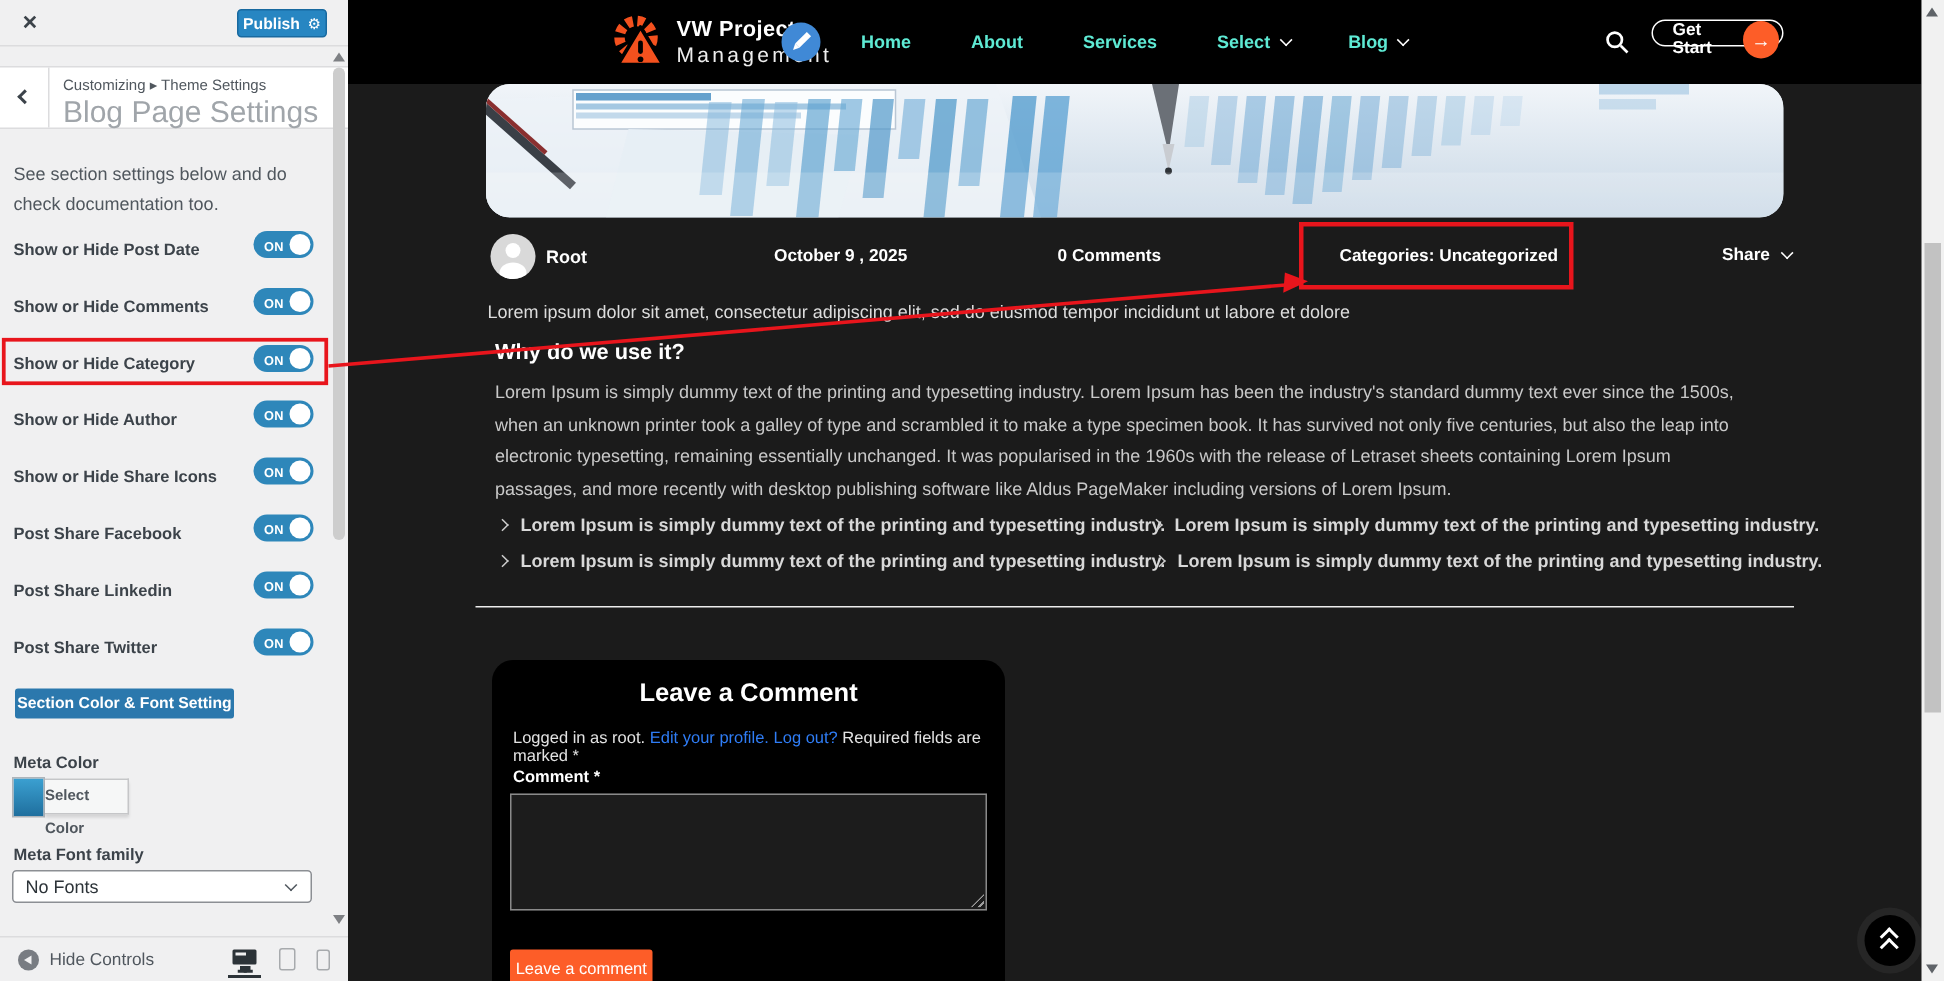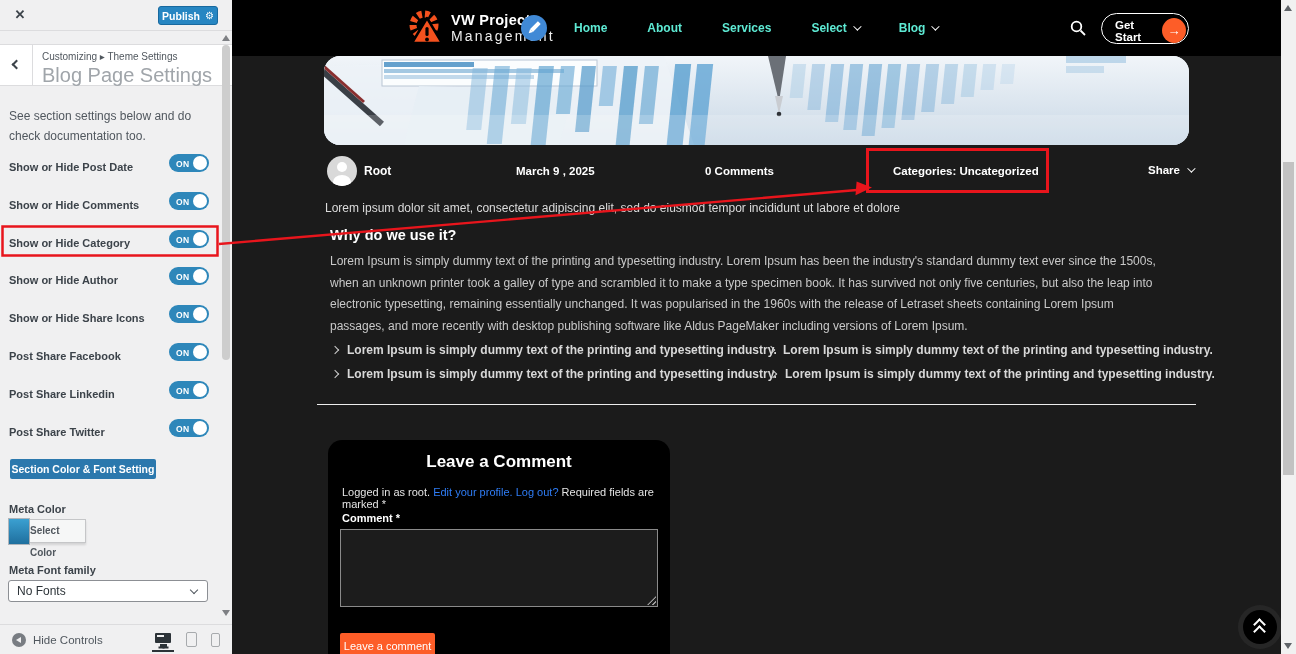--- a/index.html
+++ b/index.html
@@ -51,21 +51,21 @@
   .pv-header { position:absolute; top:0; left:0; width:100%; height:56px; background:#000; }
   .logo-badge { position:absolute; left:176px; top:9px; width:38px; height:38px; cursor:pointer; }
   .brand { position:absolute; left:219px; top:12px; cursor:pointer; }
   .brand-1 { font-size:14.5px; font-weight:bold; color:#fff; letter-spacing:.3px; }
   .brand-2 { font-size:14px; color:#ededed; letter-spacing:2.2px; margin-top:0; }
   .edit-badge { position:absolute; left:289px; top:15px; width:26px; height:26px; border-radius:50%; background:#4089d6; cursor:pointer; }
   .nav { position:absolute; left:342px; top:0; height:56px; display:flex; align-items:center; gap:40px; }
   .nav-item { font-size:12px; font-weight:600; color:#5eead4; cursor:pointer; display:flex; align-items:center; gap:6px; }
   .nav-caret { width:6px; height:6px; border-right:1.6px solid #fff; border-bottom:1.6px solid #fff; transform:rotate(45deg) translateY(-2px); }
   .search-btn { position:absolute; left:838px; top:20px; width:16px; height:16px; cursor:pointer; }
-  .get-start { position:absolute; left:869px; top:13px; width:88px; height:31px; border:1.6px solid #fff; border-radius:17px; color:#fff; font-size:11.5px; font-weight:bold; display:flex; align-items:flex-end; padding-left:13px; cursor:pointer; }
+  .get-start { position:absolute; left:869px; top:13px; width:88px; height:18px; border:1.6px solid #fff; border-radius:17px; color:#fff; font-size:11.5px; font-weight:bold; display:flex; align-items:flex-start; padding-left:13px; cursor:pointer; }
   .gs-circle { width:25px; height:25px; border-radius:50%; background:#fd5d28; margin-left:auto; margin-right:2px; color:#fff; text-align:center; line-height:25px; font-size:13px; }
 
   .featured { position:absolute; left:92px; top:56px; width:865px; height:89px; border-radius:16px; overflow:hidden; background:#dde7f0; }
 
   .avatar { position:absolute; left:95px; top:156px; width:30px; height:30px; border-radius:50%; background:#d9d9d9; overflow:hidden; }
   .avatar::before { content:""; position:absolute; left:10px; top:6px; width:10px; height:10px; border-radius:50%; background:#fff; }
   .avatar::after { content:""; position:absolute; left:6px; top:19px; width:18px; height:14px; border-radius:50%; background:#fff; }
   .meta { position:absolute; font-size:11.5px; font-weight:bold; color:#fff; }
   .meta-share { display:flex; align-items:center; gap:7px; cursor:pointer; }
   .share-caret { width:6px; height:6px; border-right:1.8px solid #fff; border-bottom:1.8px solid #fff; transform:rotate(45deg) translateY(-2px); }
@@ -308,21 +308,21 @@
         <rect x="742" y="10" width="38" height="7" fill="#9dc4e1" opacity=".45"></rect>
         <polygon points="444,0 462,0 455,46" fill="#6b7077"></polygon>
         <polygon points="451,40 459,40 455,58" fill="#c9ccd1"></polygon>
         <circle cx="455" cy="58" r="2.3" fill="#2e3237"></circle>
         <rect y="59" width="865" height="30" fill="#ffffff" opacity=".18"></rect>
       </svg>
     </div>
 
     <div class="avatar"></div>
     <div class="meta" style="left:132px; top:164px; font-size:12px;">Root</div>
-    <div class="meta" style="left:284px; top:165px;">March 9 , 2025</div>
+    <div class="meta" style="left:284px; top:165px;">October 9 , 2025</div>
     <div class="meta" style="left:473px; top:165px;">0 Comments</div>
     <div class="meta" style="left:661px; top:165px;">Categories: Uncategorized</div>
     <div class="meta meta-share" style="left:916px; top:164px;">
       <span>Share</span>
       <span class="share-caret"></span>
     </div>
 
     <div class="excerpt">Lorem ipsum dolor sit amet, consectetur adipiscing elit, sed do eiusmod tempor incididunt ut labore et dolore</div>
     <div class="post-heading">Why do we use it?</div>
     <div class="post-body">Lorem Ipsum is simply dummy text of the printing and typesetting industry. Lorem Ipsum has been the industry's standard dummy text ever since the 1500s, when an unknown printer took a galley of type and scrambled it to make a type specimen book. It has survived not only five centuries, but also the leap into electronic typesetting, remaining essentially unchanged. It was popularised in the 1960s with the release of Letraset sheets containing Lorem Ipsum passages, and more recently with desktop publishing software like Aldus PageMaker including versions of Lorem Ipsum.</div>

